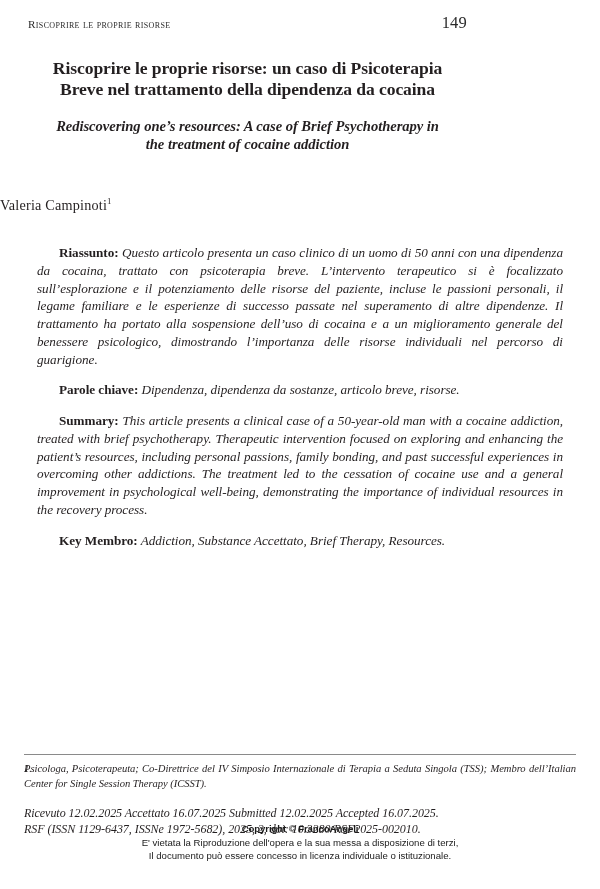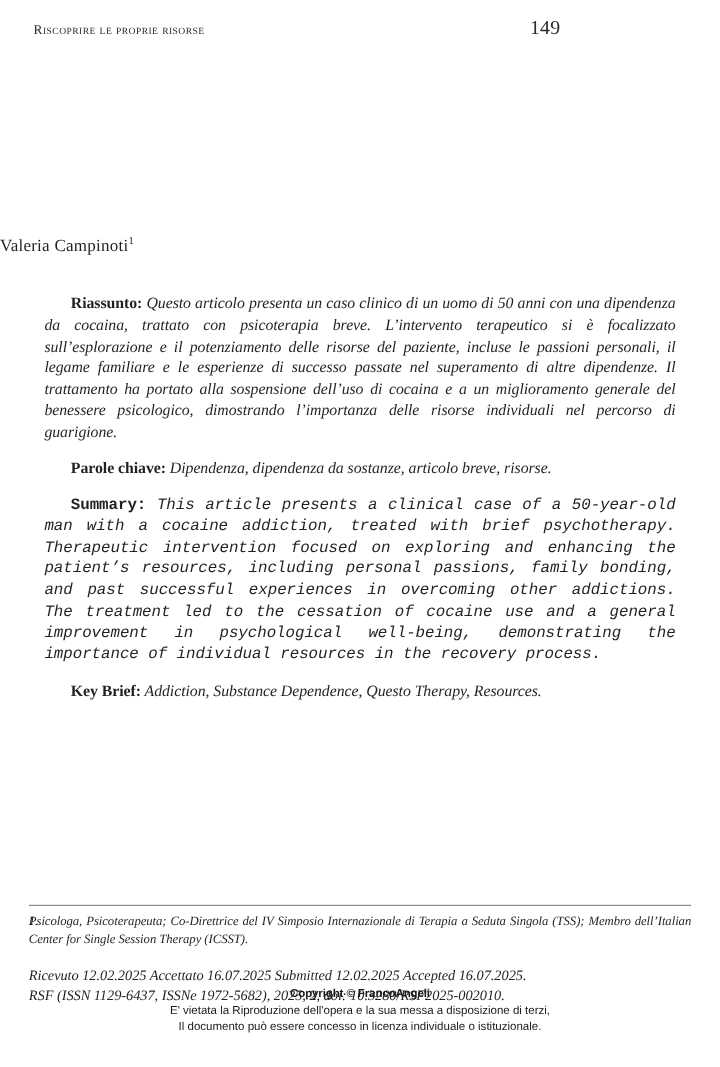--- a/index.html
+++ b/index.html
@@ -107,21 +107,21 @@
   }
   .abs-label {
     font-weight: bold;
     font-style: normal;
   }
   .kw-para {
     text-indent: 22px;
   }
 
   .sp-keywords { margin-top: 12px; }
-  .sp-summary  { margin-top: 12px; font-family: Liberation Mono, monospace; }
+  .sp-summary  { margin-top: 12px; }
   .sp-kwen     { margin-top: 13px; }
 
   
   .footnote-rule {
     position: absolute;
     top: 754px;
     left: 24px;
     width: 552px;
     height: 1px;
     background: #8a8a8a;
@@ -178,20 +178,24 @@
 </head>
 <body>
 
 <div class="page">
 
   <div class="running-head">
     <span class="running-head-title">Riscoprire le proprie risorse</span>
     <span class="running-head-folio">149</span>
   </div>
 
+  <div class="title-block">
+    <h1 class="article-title">Riscoprire le proprie risorse: un caso di Psicoterapia Breve nel trattamento della dipendenza da cocaina</h1>
+    <div class="article-subtitle">Rediscovering one’s resources: A case of Brief Psychotherapy in the treatment of cocaine addiction</div>
+  </div>
 
   <div class="author-line">
     <span>Valeria Campinoti</span><sup>1</sup>
   </div>
 
   <div class="abstract-area">
 
     <p class="abs-para">
       <span class="abs-label">Riassunto:</span>
       <span>Questo articolo presenta un caso clinico di un uomo di 50 anni con una dipendenza da cocaina, trattato con psicoterapia breve. L’intervento terapeutico si è focalizzato sull’esplorazione e il potenziamento delle risorse del paziente, incluse le passioni personali, il legame familiare e le esperienze di successo passate nel superamento di altre dipendenze. Il trattamento ha portato alla sospensione dell’uso di cocaina e a un miglioramento generale del benessere psicologico, dimostrando l’importanza delle risorse individuali nel percorso di guarigione.</span>
@@ -201,22 +205,22 @@
       <span class="abs-label">Parole chiave:</span>
       <span>Dipendenza, dipendenza da sostanze, articolo breve, risorse.</span>
     </p>
 
     <p class="abs-para sp-summary">
       <span class="abs-label">Summary:</span>
       <span>This article presents a clinical case of a 50-year-old man with a cocaine addiction, treated with brief psychotherapy. Therapeutic intervention focused on exploring and enhancing the patient’s resources, including personal passions, family bonding, and past successful experiences in overcoming other addictions. The treatment led to the cessation of cocaine use and a general improvement in psychological well-being, demonstrating the importance of individual resources in the recovery process.</span>
     </p>
 
     <p class="abs-para kw-para sp-kwen">
-      <span class="abs-label">Key Brief:</span>
-      <span>Addiction, Substance Dependence, Questo Therapy, Resources.</span>
+      <span class="abs-label">Key Membro:</span>
+      <span>Addiction, Substance Accettato, Brief Therapy, Resources.</span>
     </p>
 
   </div>
 
   <div class="footnote-rule"></div>
 
   <div class="footnote">
     <span class="footnote-marker">1.</span>
     <span class="footnote-text">Psicologa, Psicoterapeuta; Co-Direttrice del IV Simposio Internazionale di Terapia a Seduta Singola (TSS); Membro dell’Italian Center for Single Session Therapy (ICSST).</span>
   </div>

